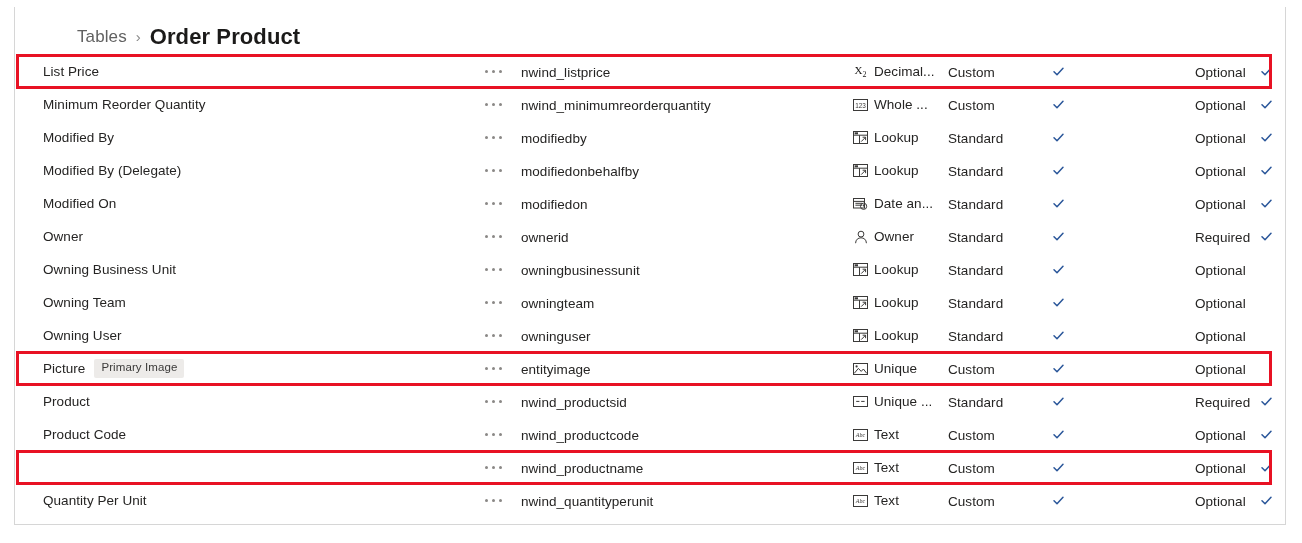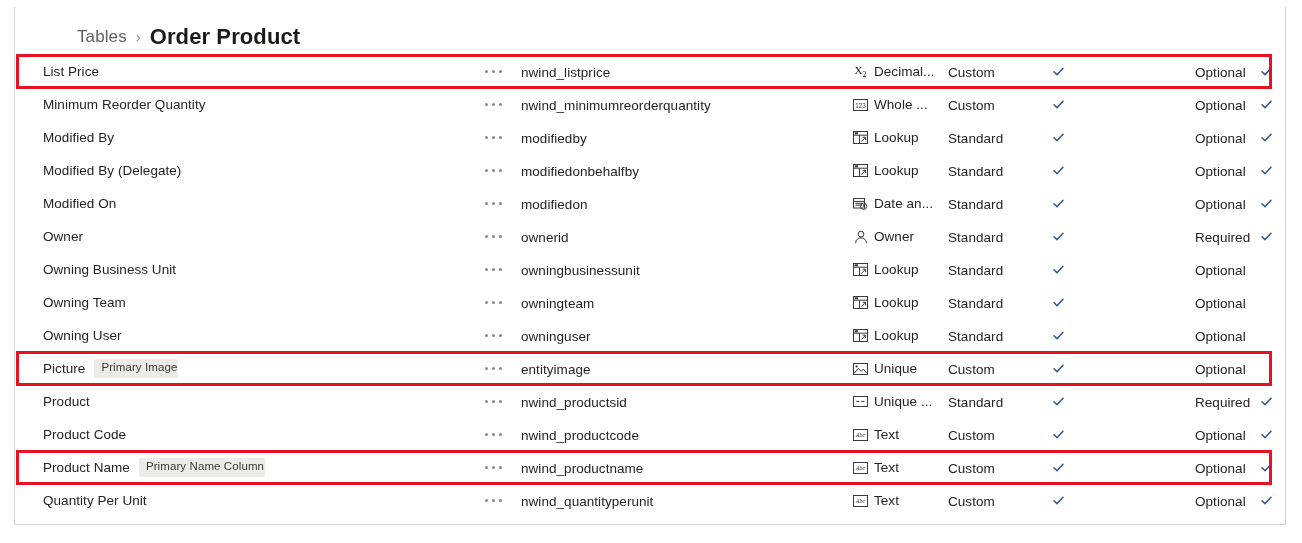--- a/index.html
+++ b/index.html
@@ -147,21 +147,21 @@
     color: #252423;
     letter-spacing: 0.05px;
   }
 
   
   .badge {
     display: inline-block;
     background: #edebe9;
     color: #3b3a39;
     font-size: 11.5px;
-    padding: 3px 1px 4px 7px;
+    padding: 3px 7px 4px 7px;
     border-radius: 2px;
     line-height: 1;
     letter-spacing: 0.1px;
   }
 
   
   .dots {
     display: flex;
     gap: 4px;
     align-items: center;
@@ -640,24 +640,20 @@
           </svg>
         </div>
         <div class="c-req"><span class="cell-text">Optional</span></div>
         <div class="c-check2">
           <svg class="chk" viewBox="0 0 13 13">
             <path d="M2 6.8 L5 9.8 L11 3.2"></path>
           </svg>
         </div>
       </div>
       <div class="row" style="height: 33px;">
-        <div class="c-display">
-          <span class="cell-text">Product Name</span>
-          <span class="badge">Primary Name Column</span>
-        </div>
         <div class="c-ellipsis">
           <span class="dots">
             <i></i>
             <i></i>
             <i></i>
           </span>
         </div>
         <div class="c-logical"><span class="cell-text">nwind_productname</span></div>
         <div class="c-type">
           <span class="ticon">

